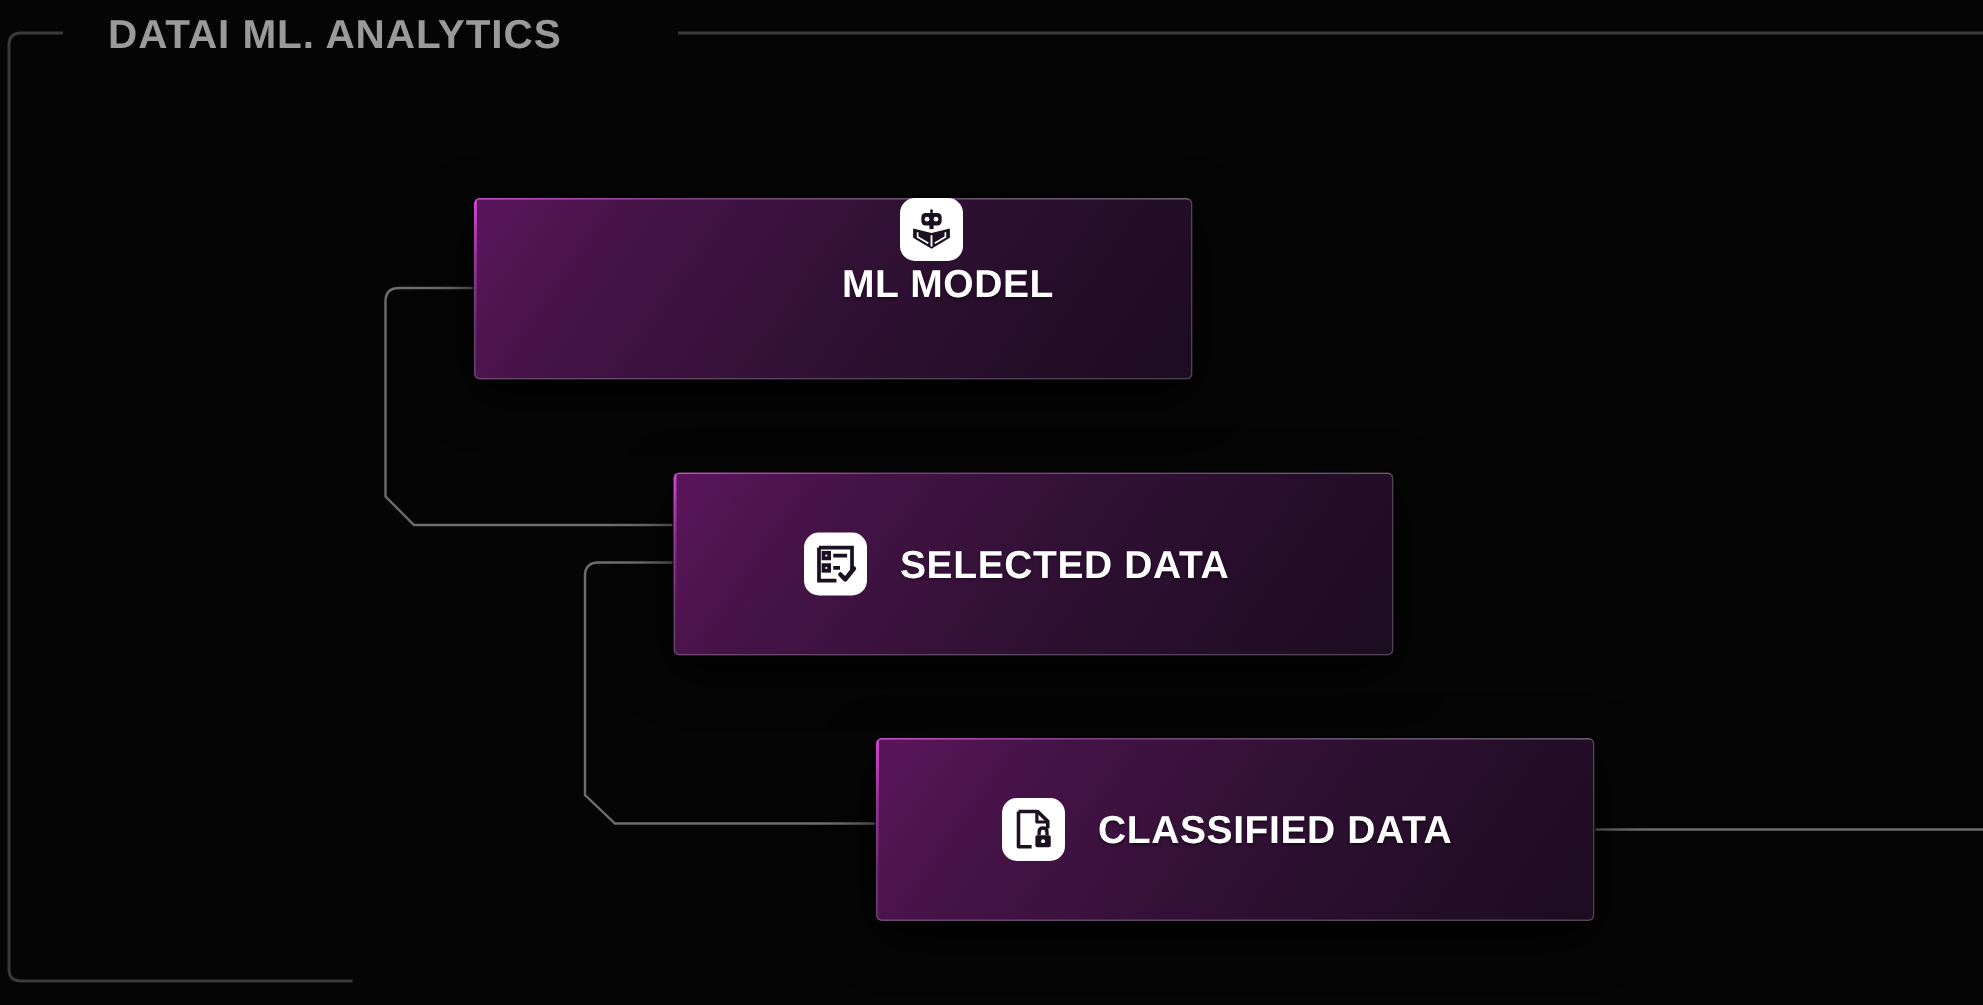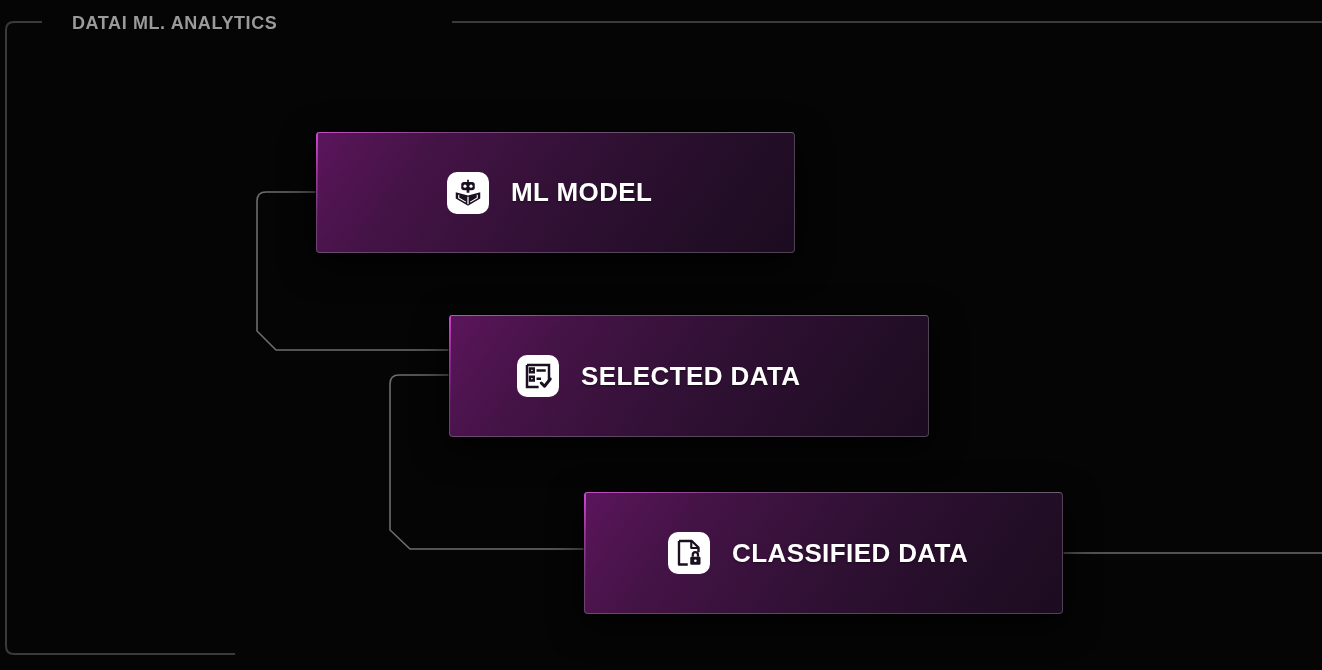--- a/index.html
+++ b/index.html
@@ -29,21 +29,21 @@
     width: 1322px;
     height: 670px;
     pointer-events: none;
   }
 
   
   .panel-title {
     position: absolute;
     left: 72px;
     top: 7px;
-    font-size: 18px;
+    font-size: 27px;
     font-weight: bold;
     letter-spacing: 0.6px;
     color: #9a9a9a;
     white-space: nowrap;
     line-height: 32px;
   }
 
   
   .node {
     position: absolute;
@@ -112,22 +112,22 @@
     color: #ffffff;
     font-size: 26px;
     font-weight: bold;
     letter-spacing: 0.4px;
     white-space: nowrap;
     margin-left: 22px;
     text-shadow: 0 1px 2px rgba(0,0,0,0.5);
   }
 
   
-  #node-ml-model        { left: 316px; top: 132px; width: 479px; height: 121px; padding-left: 131px; }
-  #node-selected-data   { left: 449px; top: 315px; width: 480px; height: 122px; padding-left: 68px; }
+  #node-ml-model        { left: 316px; top: 132px; width: 479px; height: 121px; padding-left: 131px; flex-direction: column; }
+  #node-selected-data   { left: 449px; top: 315px; width: 480px; height: 122px; padding-left: 87px; }
   #node-classified-data { left: 584px; top: 492px; width: 479px; height: 122px; padding-left: 84px; }
 
   
   .conn-svg {
     position: absolute;
     left: 0; top: 0;
     width: 1322px;
     height: 670px;
     pointer-events: none;
   }

